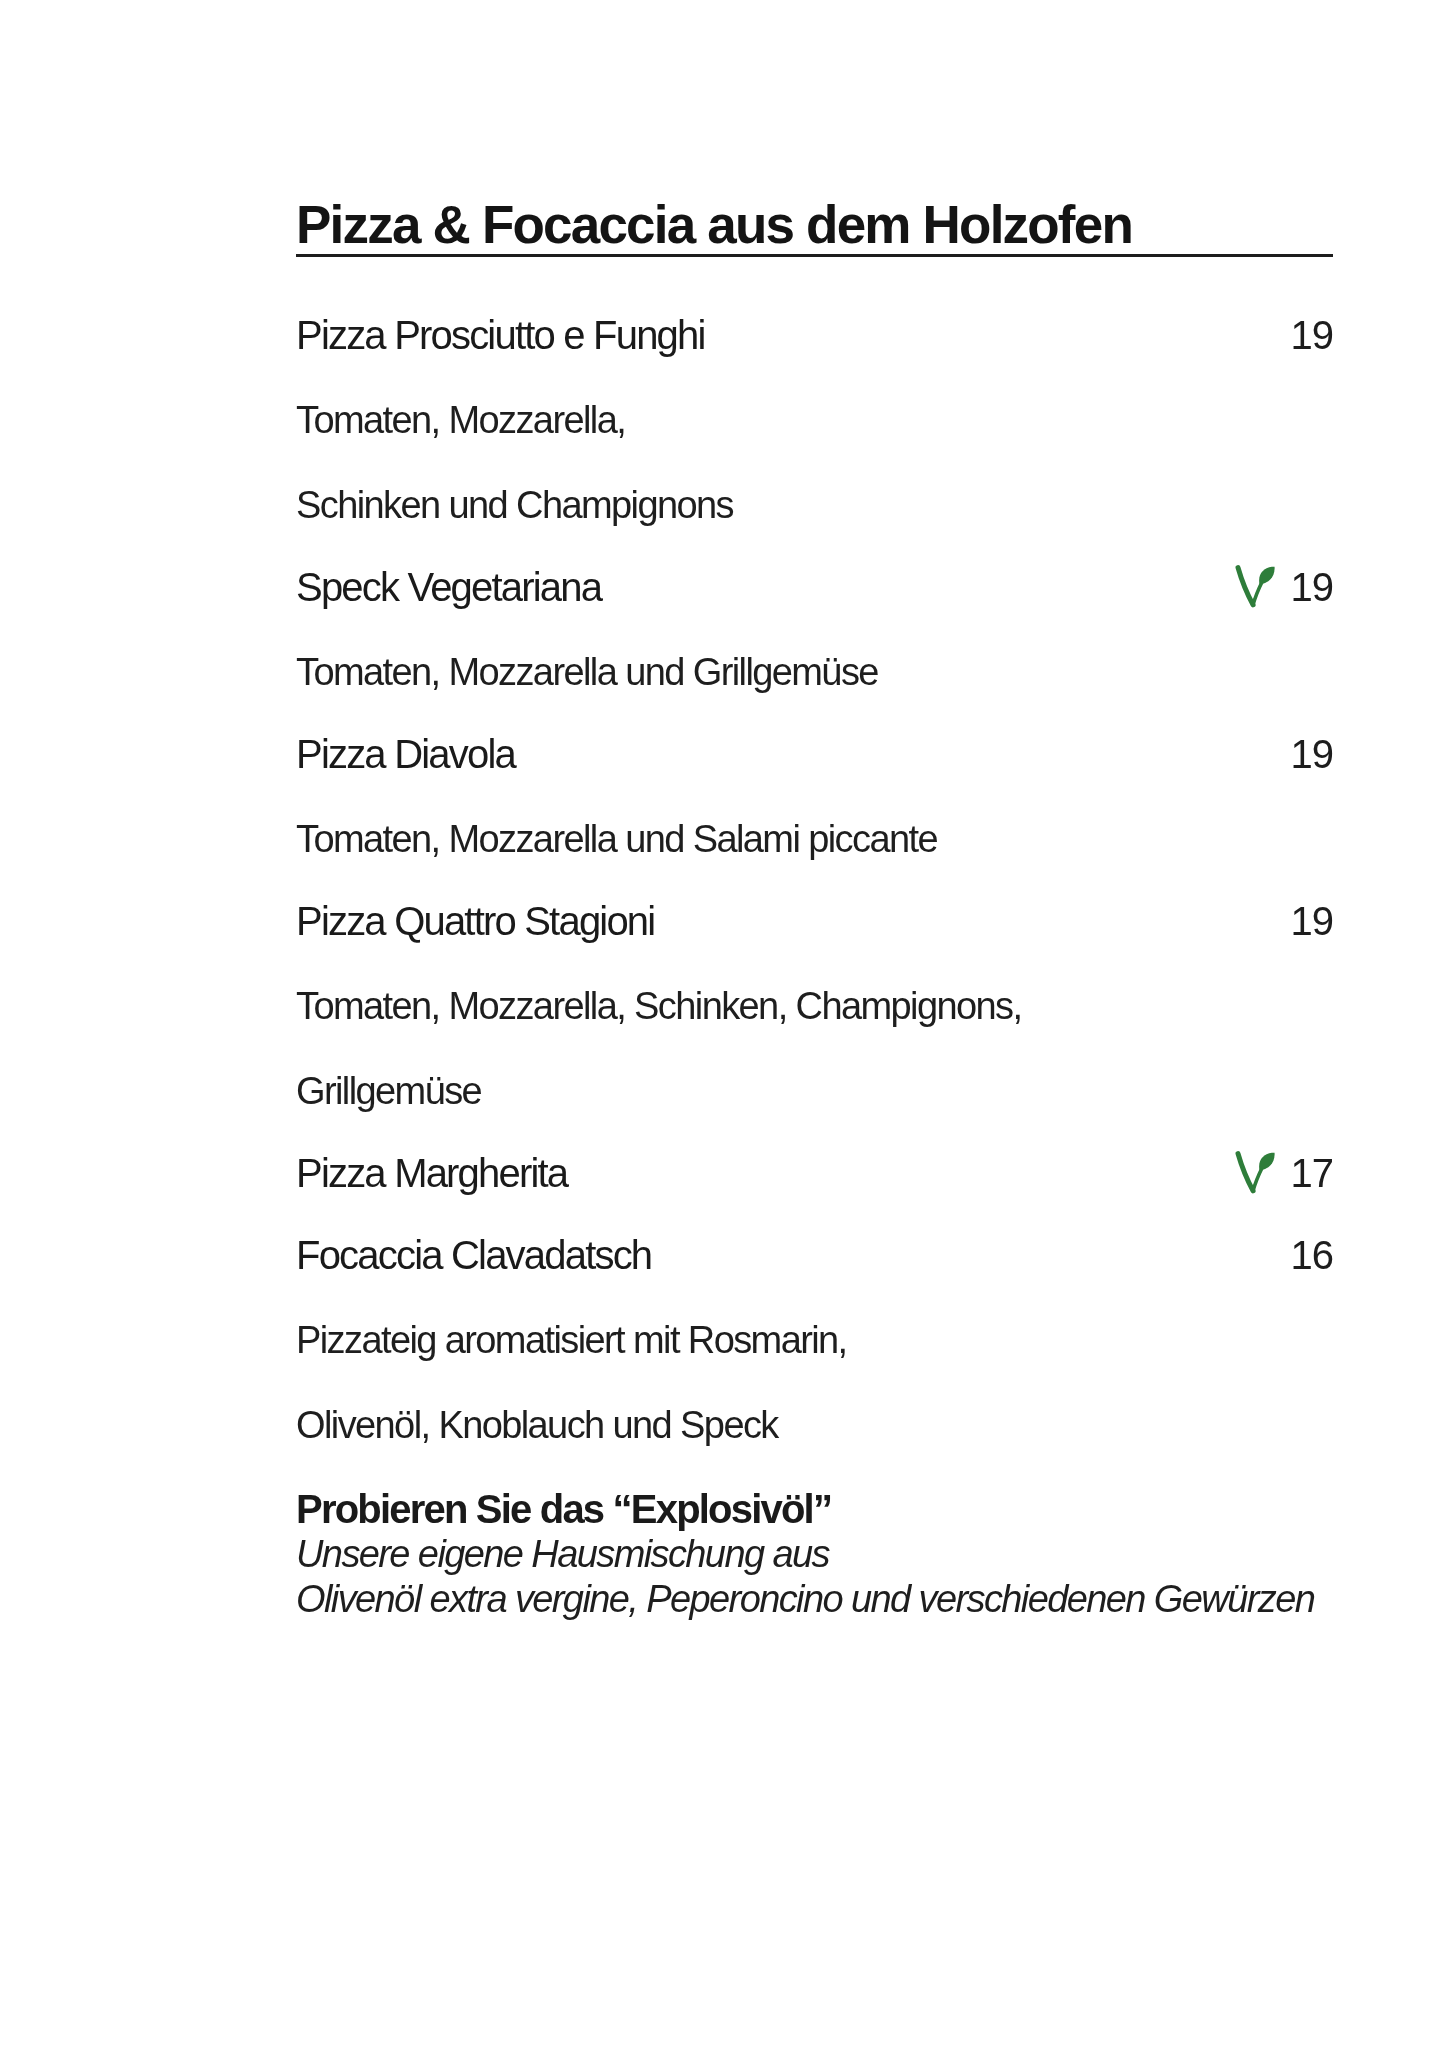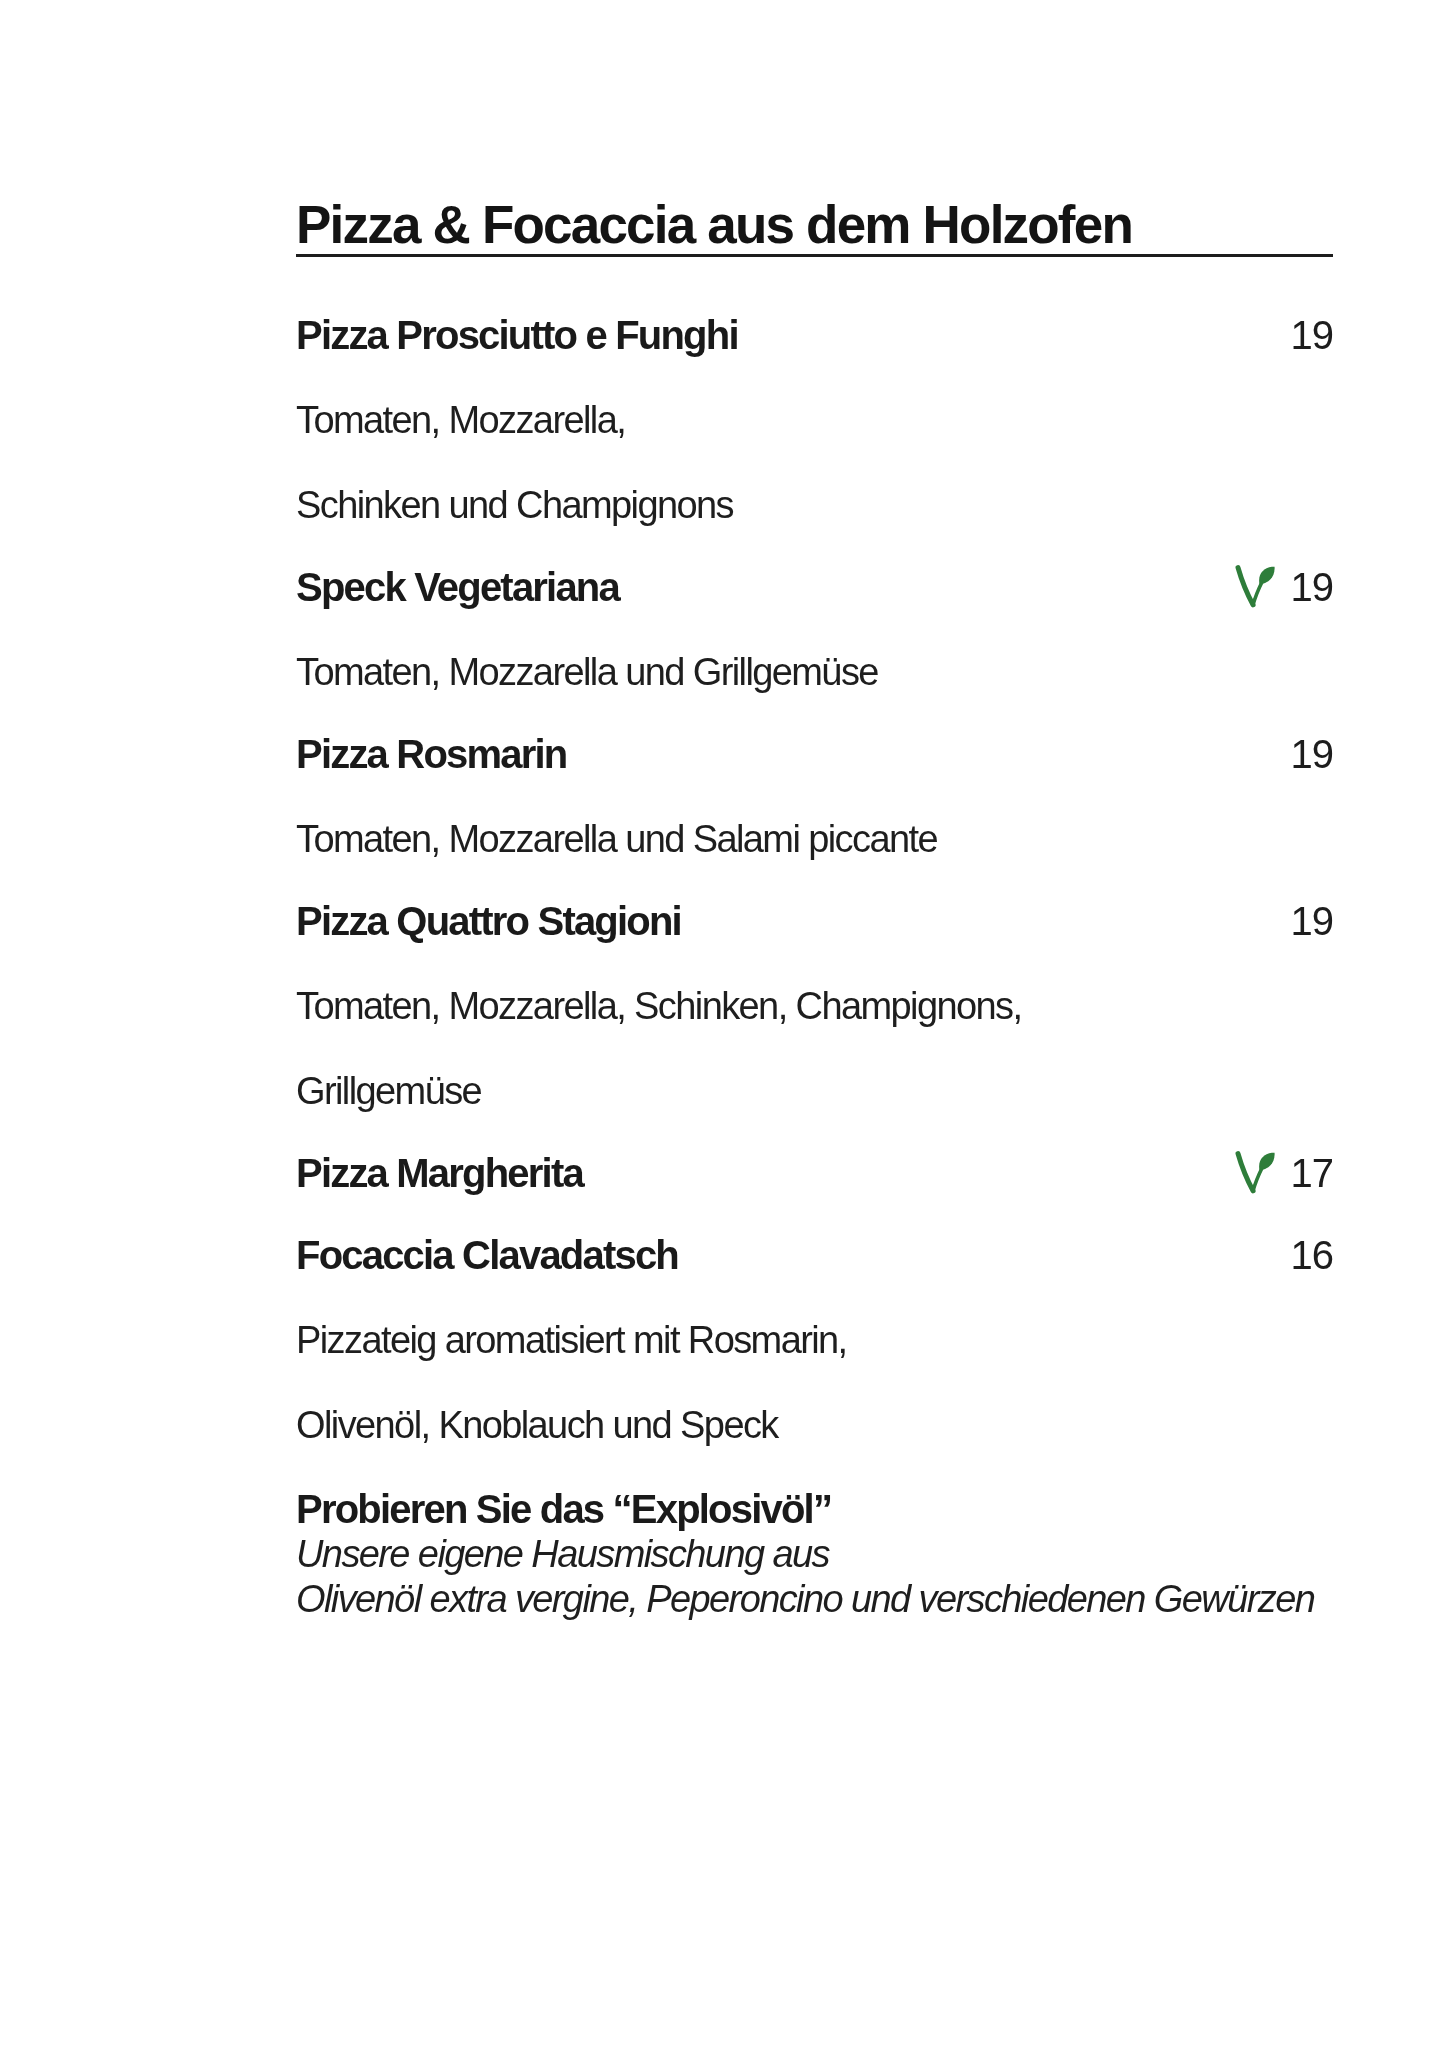--- a/index.html
+++ b/index.html
@@ -36,21 +36,21 @@
   }
   .item{
     margin-bottom:37px;
   }
   .item-head{
     display:flex;
     justify-content:space-between;
     align-items:center;
   }
   .item-name{
-    font-weight:700;
+    font-weight:400;
     font-size:40px;
     line-height:45px;
     letter-spacing:-1.8px;
     white-space:nowrap;
   }
   .price-wrap{
     display:flex;
     align-items:center;
     gap:13px;
     flex:0 0 auto;
@@ -131,21 +131,21 @@
         <span class="item-price">19</span>
       </div>
     </div>
     <div class="item-desc">
             <div>Tomaten, Mozzarella und Grillgemüse</div>
           </div>
   </div>
 
   <div class="item">
     <div class="item-head">
-      <div class="item-name">Pizza Rosmarin</div>
+      <div class="item-name">Pizza Diavola</div>
       <div class="price-wrap">
 
         <span class="item-price">19</span>
       </div>
     </div>
     <div class="item-desc">
             <div>Tomaten, Mozzarella und Salami piccante</div>
           </div>
   </div>
 

